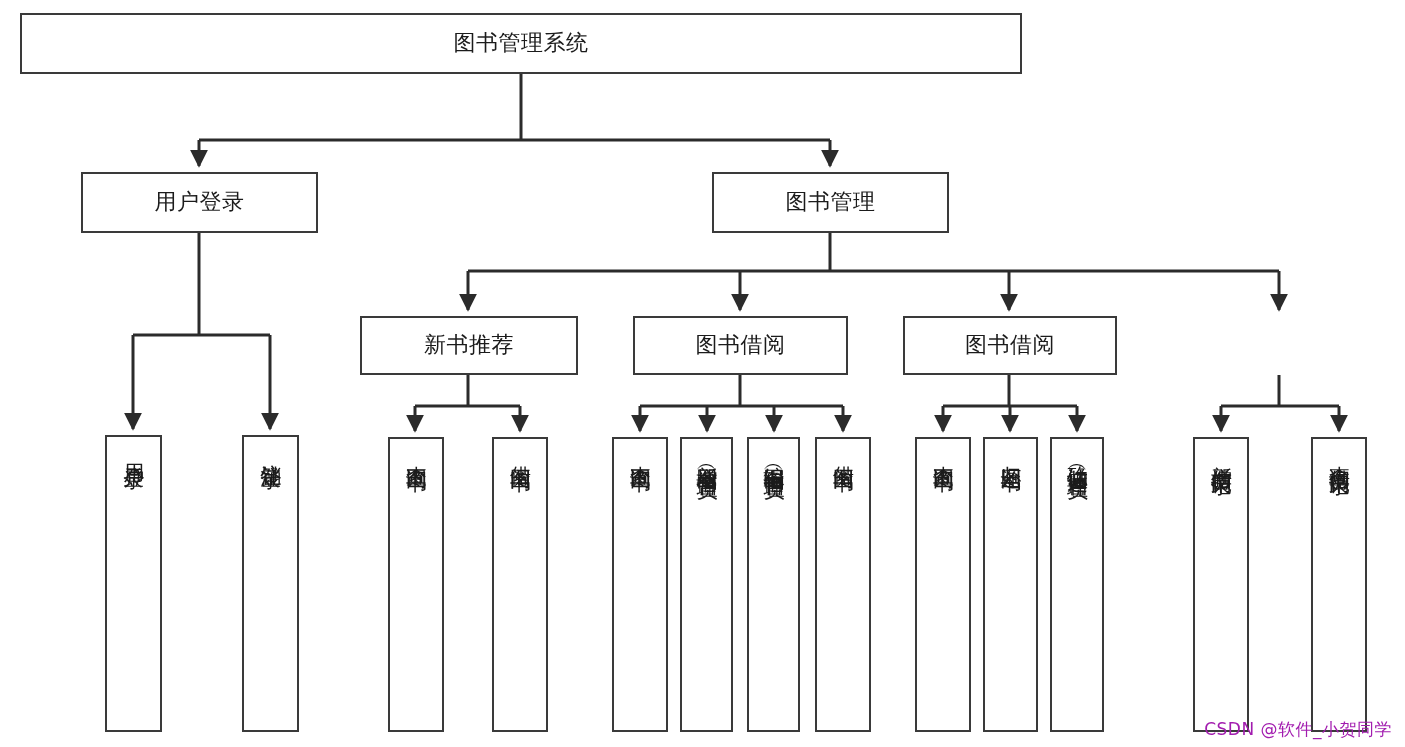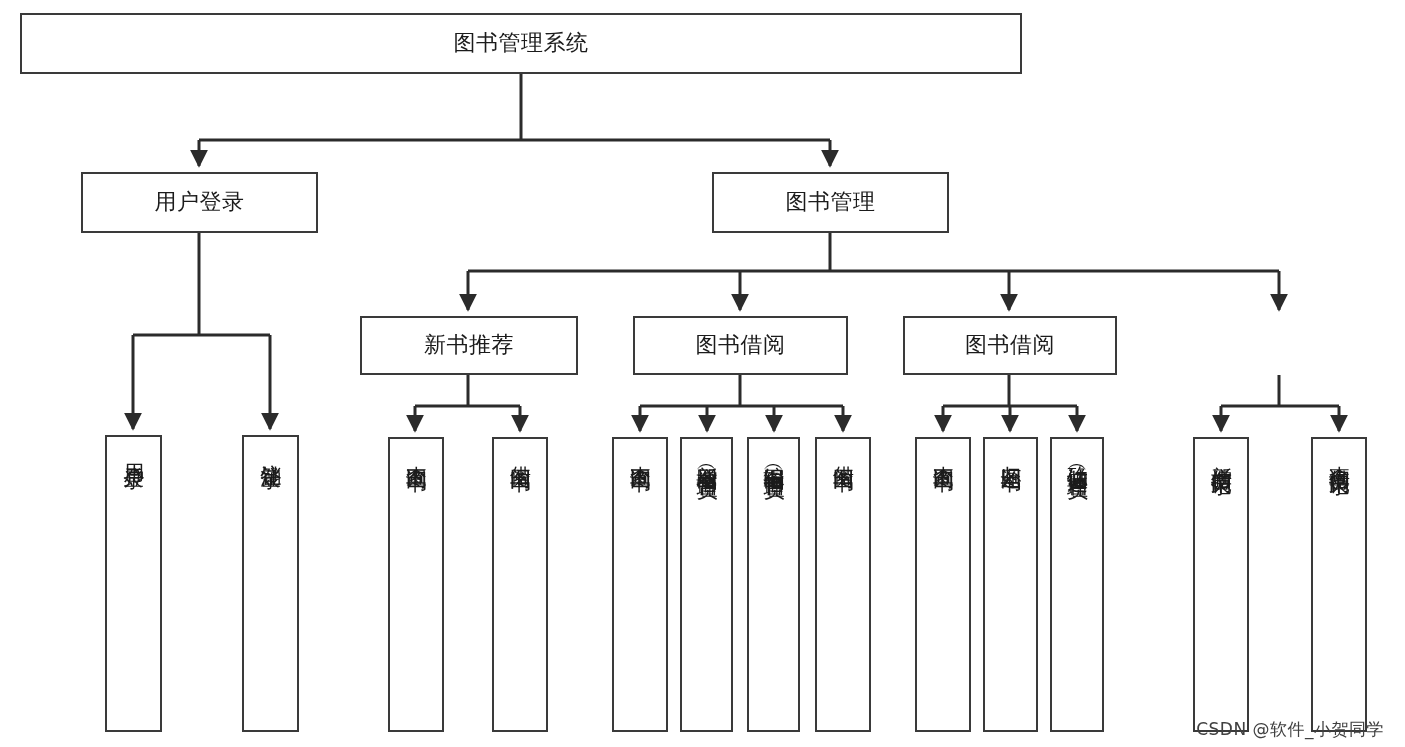--- a/index.html
+++ b/index.html
@@ -58,24 +58,24 @@
   .node.vert .label {
     writing-mode: vertical-rl;
     text-orientation: upright;
     font-size: 21px;
     letter-spacing: 2px;
     line-height: 1;
     white-space: nowrap;
   }
   .watermark {
     position: absolute;
-    right: 21px;
+    right: 13px;
     bottom: 6px;
     font-size: 17px;
-    color: #404040;
+    color: #a21caf;
     letter-spacing: 0.5px;
     white-space: nowrap;
     user-select: none;
   }
 </style>
 </head>
 <body>
 
 <div id="canvas">
 

